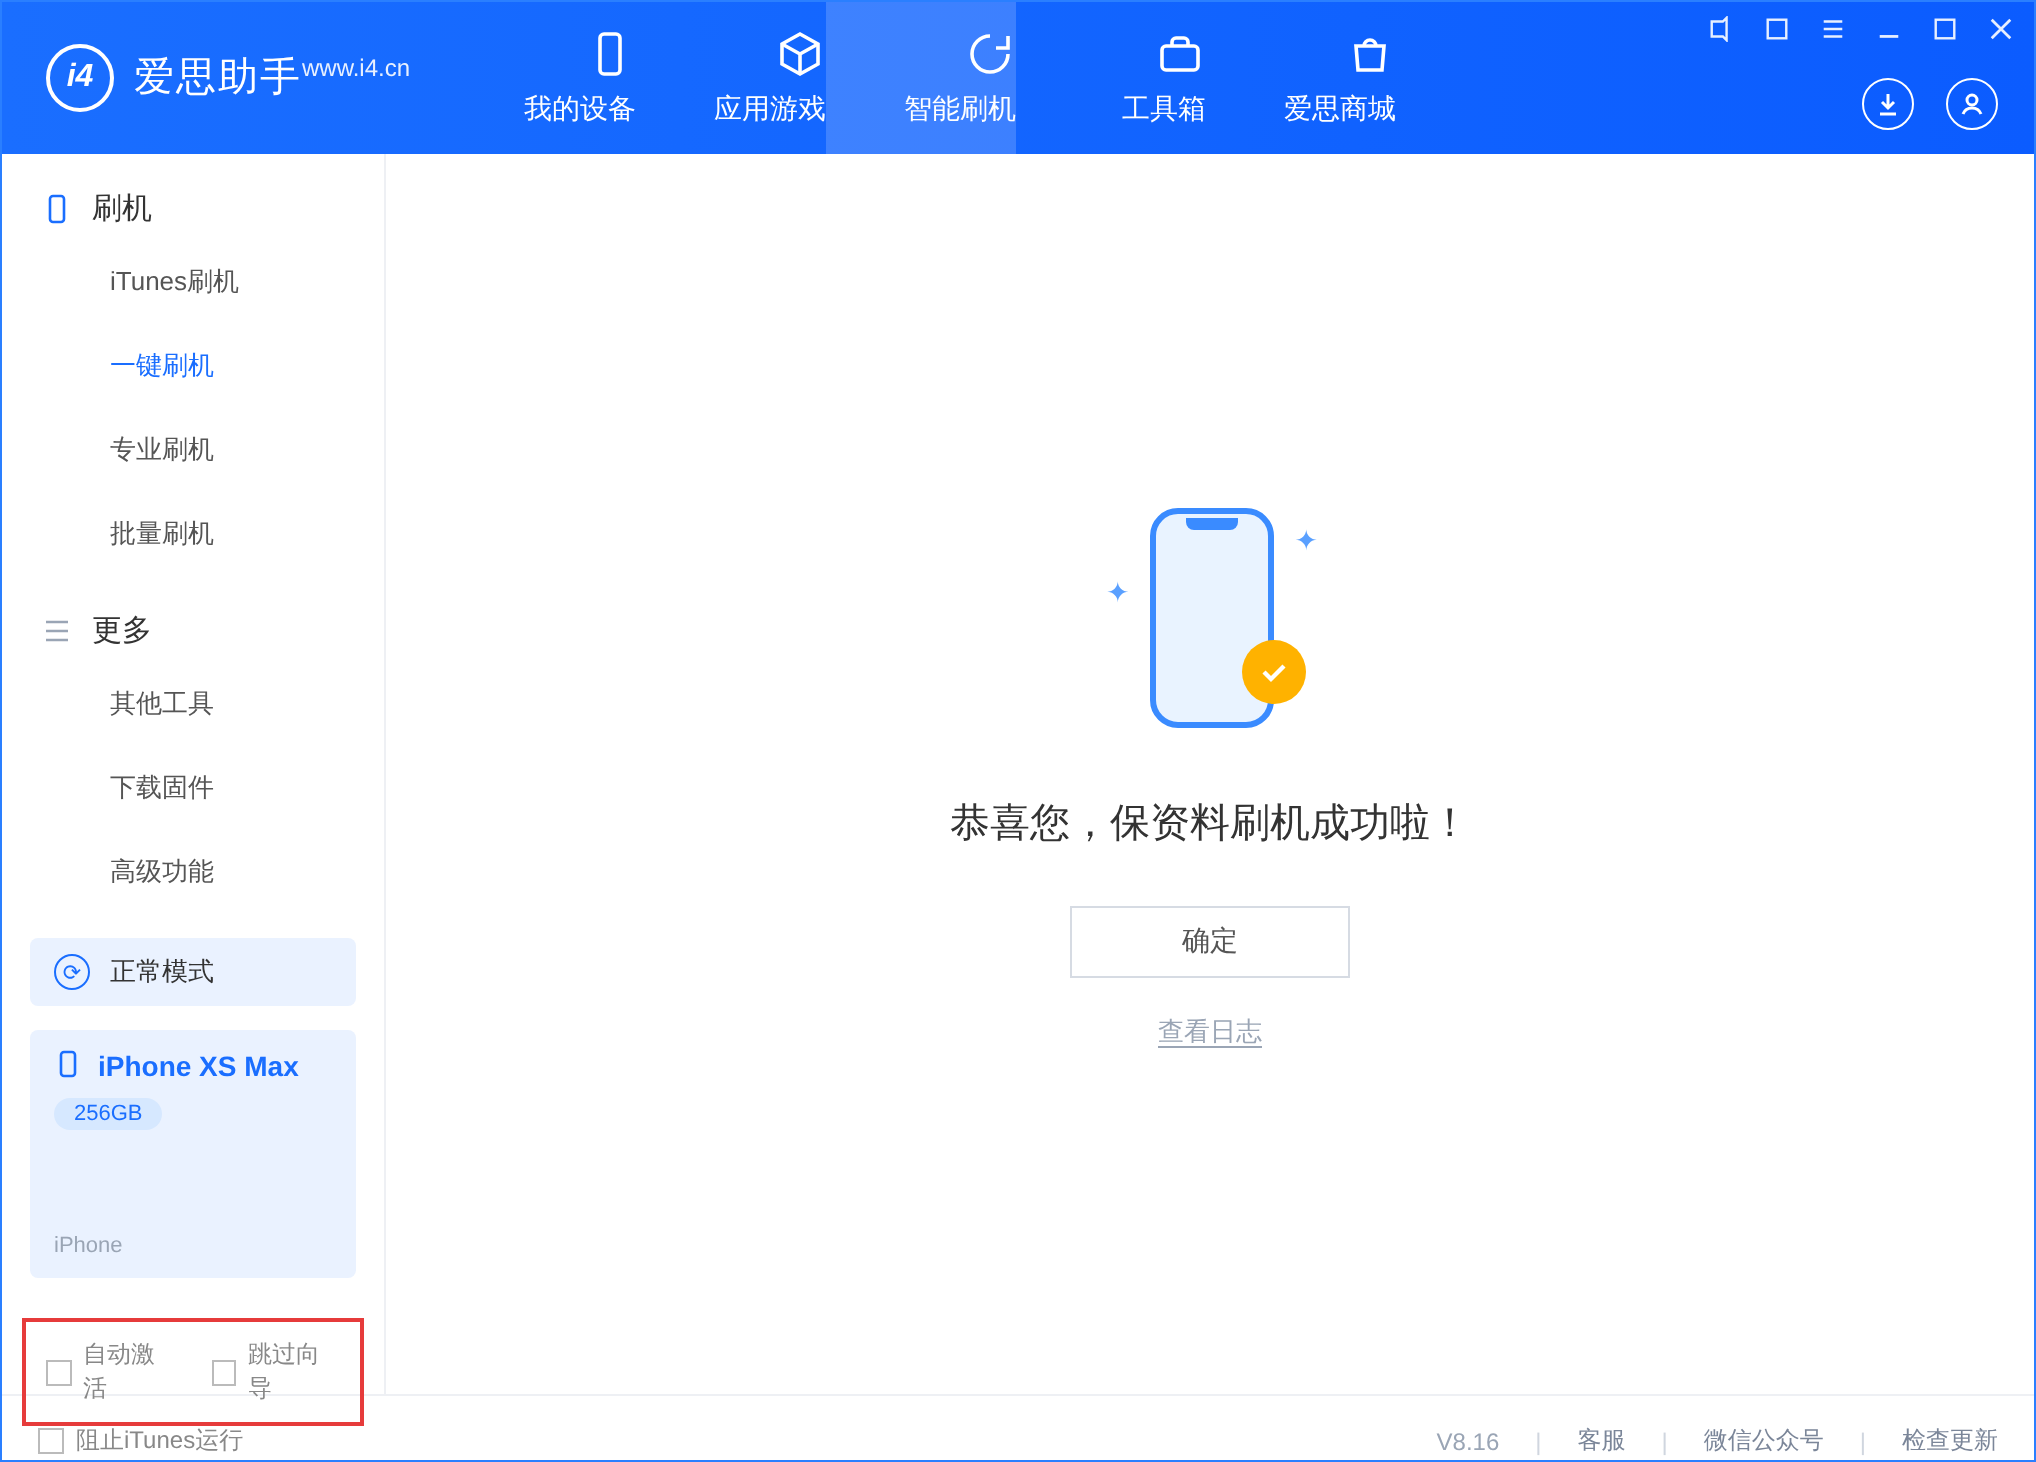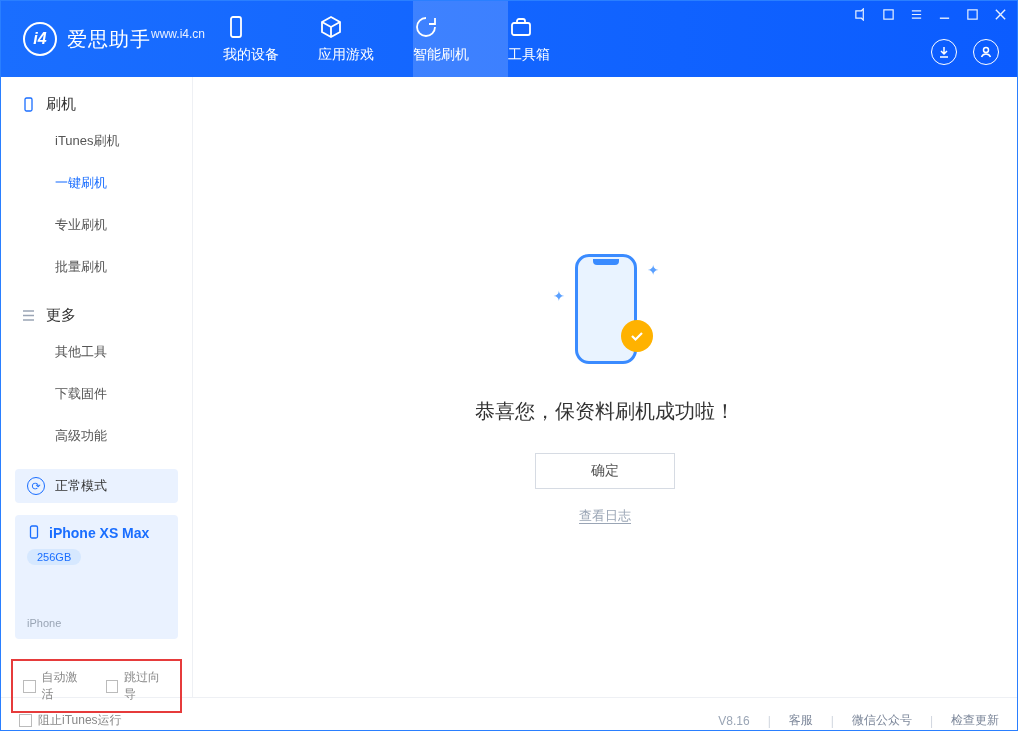--- a/index.html
+++ b/index.html
@@ -7,21 +7,21 @@
 
 .header { height: 76px; background: linear-gradient(90deg, #1a6eff 0%, #0b5cff 100%); display: flex; align-items: center; color: #fff; position: relative; }
 .logo-area { display: flex; align-items: center; padding: 0 18px 0 22px; height: 100%; }
 .logo-icon { width: 34px; height: 34px; border: 2px solid #fff; border-radius: 50%; display: flex; align-items: center; justify-content: center; margin-right: 10px; }
 .logo-icon span { font-size: 16px; font-weight: bold; font-style: italic; }
 .logo-text { display: flex; line-height: 1.1; }
 .logo-title { font-size: 20px; font-weight: 500; letter-spacing: 1px; }
 .logo-url { font-size: 12px; opacity: .9; }
 
 .tabs { display: flex; height: 100%; }
-.tab { width: 95px; height: 100%; display: flex; flex-direction: column; align-items: flex-start; justify-content: center; cursor: pointer; font-size: 14px; gap: 6px; }
+.tab { width: 95px; height: 100%; display: flex; flex-direction: column; align-items: flex-end; justify-content: center; cursor: pointer; font-size: 14px; gap: 6px; }
 .tab.active { background: rgba(255,255,255,.18); }
 .tab-icon { width: 26px; height: 26px; display: flex; align-items: center; justify-content: center; }
 .tab-icon svg { width: 24px; height: 24px; }
 
 .window-controls { position: absolute; top: 6px; right: 10px; display: flex; gap: 14px; align-items: center; }
 .window-controls .wc { width: 14px; height: 14px; cursor: pointer; opacity: .9; display:flex; align-items:center; justify-content:center; }
 .window-controls svg { width: 13px; height: 13px; }
 
 .header-actions { position: absolute; right: 18px; bottom: 12px; display: flex; gap: 16px; }
 .header-actions .act { width: 26px; height: 26px; border: 1.5px solid #fff; border-radius: 50%; display: flex; align-items: center; justify-content: center; cursor: pointer; }
@@ -107,20 +107,29 @@
       <span>智能刷机</span>
     </div>
     <div class="tab">
       <div class="tab-icon">
           <svg viewBox="0 0 24 24" fill="none" stroke="#fff" stroke-width="1.8">
             <rect x="3" y="8" width="18" height="12" rx="2"></rect>
             <path d="M8 8V6a2 2 0 012-2h4a2 2 0 012 2v2"></path>
           </svg>
         </div>
       <span>工具箱</span>
+    </div>
+    <div class="tab">
+      <div class="tab-icon">
+          <svg viewBox="0 0 24 24" fill="none" stroke="#fff" stroke-width="1.8">
+            <path d="M5 8h14l-1 12H6L5 8z"></path>
+            <path d="M9 8a3 3 0 016 0"></path>
+          </svg>
+        </div>
+      <span>爱思商城</span>
     </div>
   </div>
 
   <div class="window-controls">
     <div class="wc">
         <svg viewBox="0 0 14 14" fill="none" stroke="#fff" stroke-width="1.3">
           <path d="M2 3h6l2-2v12l-2-2H2V3z"></path>
         </svg>
       </div>
     <div class="wc">

